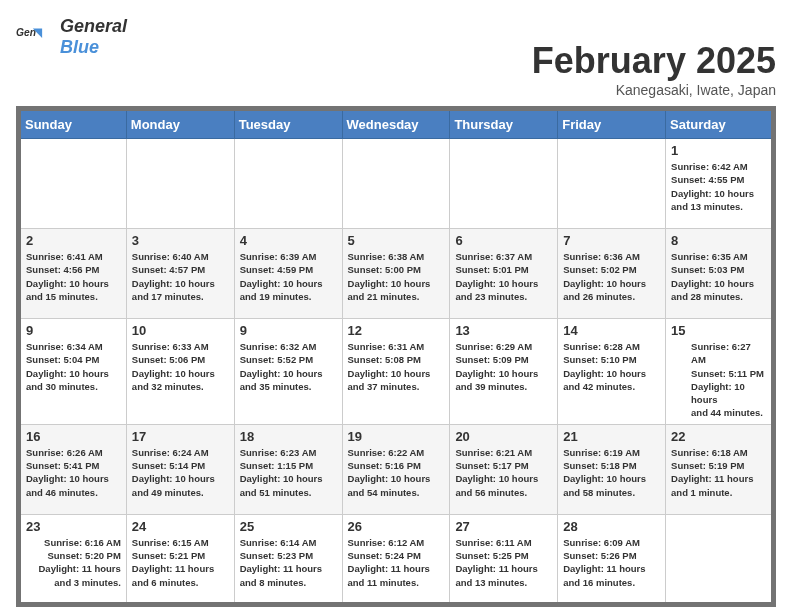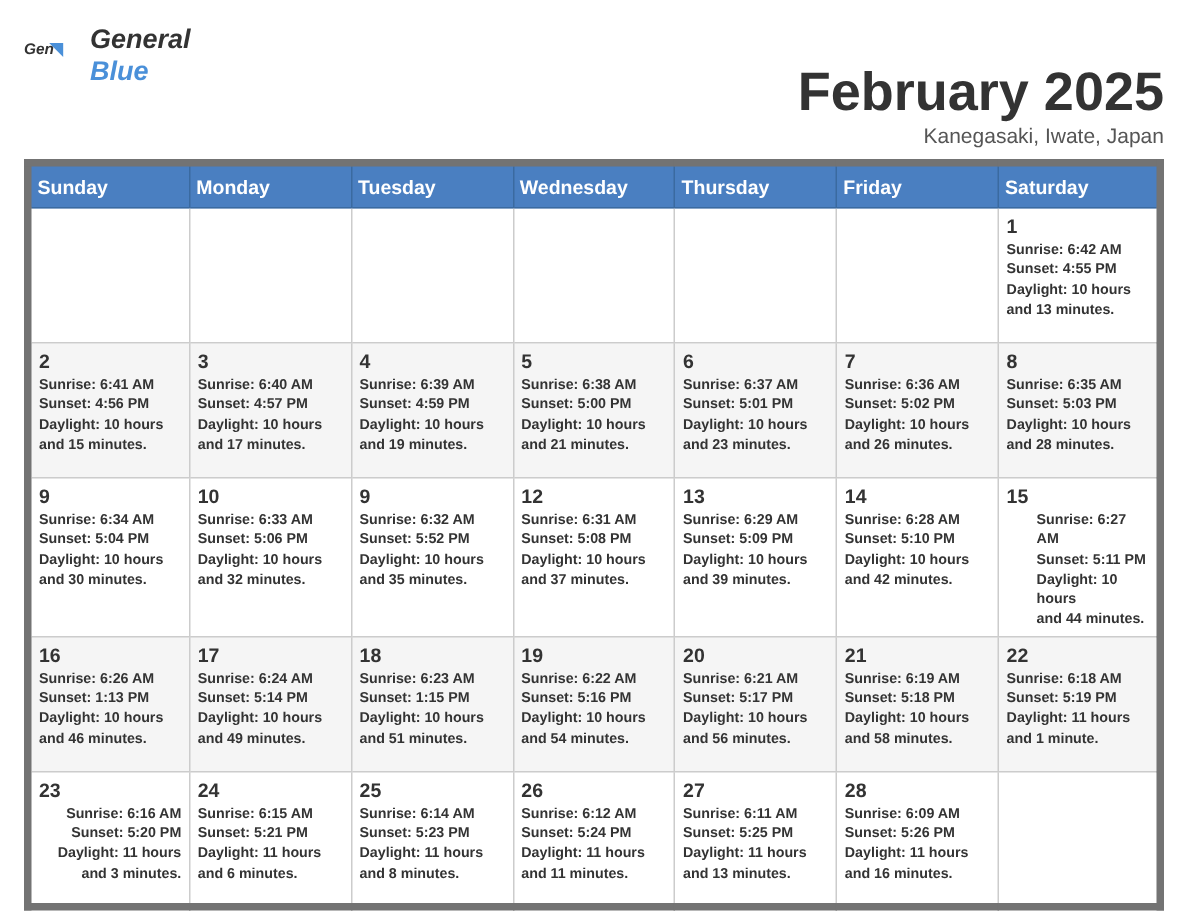--- a/index.html
+++ b/index.html
@@ -231,21 +231,21 @@
           <div class="day-info" style="white-space: pre-line; margin-left: 20px;">Sunrise: 6:27 AM
 Sunset: 5:11 PM
 Daylight: 10 hours
 and 44 minutes.</div>
         </td>
       </tr>
       <tr>
         <td>
           <span class="day-number">16</span>
           <div class="day-info" style="white-space: pre-line;">Sunrise: 6:26 AM
-Sunset: 1:13 PM
+Sunset: 5:41 PM
 Daylight: 10 hours
 and 46 minutes.</div>
         </td>
         <td>
           <span class="day-number">17</span>
           <div class="day-info" style="white-space: pre-line;">Sunrise: 6:24 AM
 Sunset: 5:14 PM
 Daylight: 10 hours
 and 49 minutes.</div>
         </td>

